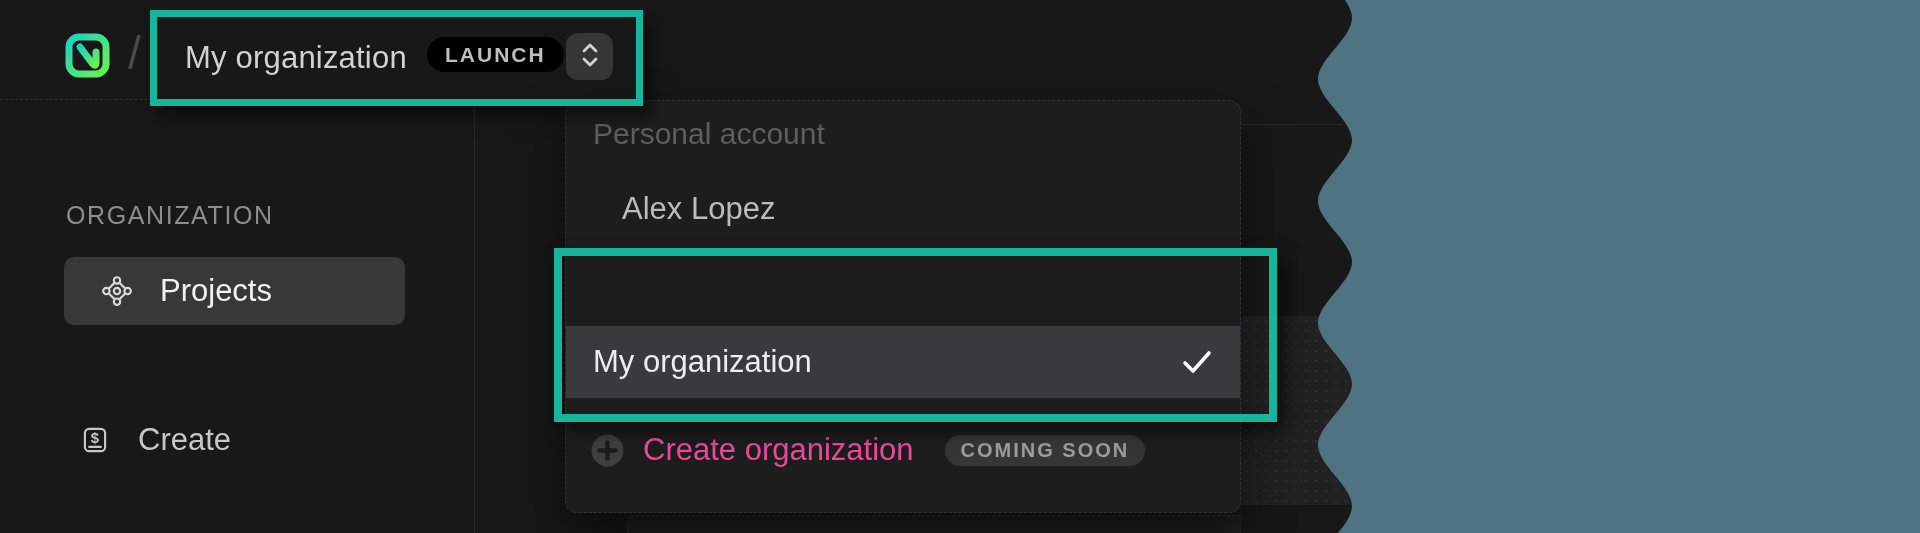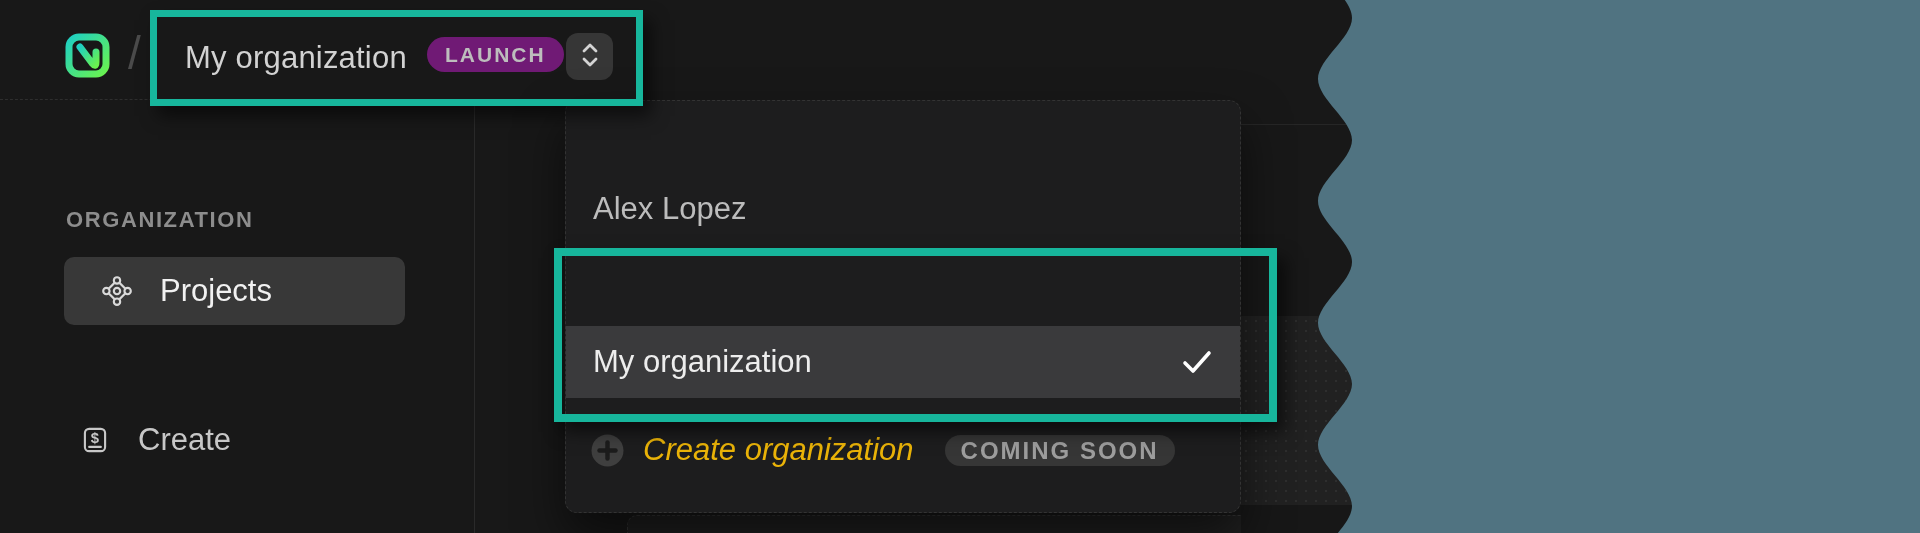--- a/index.html
+++ b/index.html
@@ -24,31 +24,31 @@
   .under-card{
     left:627px;top:515px;width:613px;height:18px;background:#1f1f1f;
     border-left:1px dashed #343434;border-top:1px dashed #343434;border-top-left-radius:10px;
   }
 
   
   .logo{left:61px;top:28px;width:52px;height:54px;}
   .slash{left:128px;top:26px;font-size:46px;font-weight:300;color:#4b4b4b;}
   .crumb-text{left:185px;top:40px;font-size:31px;font-weight:500;color:#d2d2d2;letter-spacing:.2px;}
   .badge{
-    display:inline-block;background:#701a75;color:#bdbdbd;border-radius:18px;
+    display:inline-block;background:#000000;color:#bdbdbd;border-radius:18px;
     font-weight:700;letter-spacing:2px;text-align:center;
   }
   .launch-badge{left:427px;top:37px;height:35px;line-height:35px;padding:0 18px;font-size:21px;}
   .switch-btn{
     left:566px;top:33px;width:47px;height:47px;border-radius:12px;background:#363636;
     display:flex;align-items:center;justify-content:center;
   }
 
   
-  .side-label{left:66px;top:207px;font-size:22px;font-weight:700;letter-spacing:1.6px;color:#8d8d8d;}
+  .side-label{left:66px;top:201px;font-size:25px;font-weight:400;letter-spacing:1.6px;color:#8d8d8d;}
   .side-row{
     left:64px;width:341px;height:68px;border-radius:10px;
     display:flex;align-items:center;padding-left:14px;box-sizing:border-box;gap:26px;
     font-size:31px;color:#c7c7c7;
   }
   .side-row.active{background:#383838;color:#f1f1f1;font-weight:500;padding-left:36px;}
   .side-icon{width:34px;height:34px;flex:0 0 34px;display:flex;align-items:center;justify-content:center;}
 
   
   .menu{
@@ -63,22 +63,22 @@
   .sel-row{
     position:absolute;left:0;top:225px;width:674px;height:72px;background:#3a3a3c;
     display:flex;align-items:center;
   }
   .sel-row .item-text{margin-left:27px;color:#ededed;}
   .sel-check{position:absolute;right:28px;top:24px;width:30px;height:24px;}
   .create-row{
     position:absolute;left:0;top:313px;width:674px;height:72px;
     display:flex;align-items:center;padding-left:25px;box-sizing:border-box;gap:19px;
   }
-  .create-row .item-text{color:#eab308;font-style:italic;}
-  .soon-badge{height:31px;line-height:31px;padding:0 16px;font-size:24px;border-radius:16px;color:#9d9d9d;background:#363636;margin-left:12px;}
+  .create-row .item-text{color:#ec4899;}
+  .soon-badge{height:31px;line-height:31px;padding:0 16px;font-size:20px;border-radius:16px;color:#9d9d9d;background:#363636;margin-left:12px;}
 
   
   .anno{border-style:solid;border-color:#17b69c;box-shadow:8px 10px 16px rgba(0,0,0,.55);}
   .anno-1{left:150px;top:10px;width:493px;height:96px;border-width:7px;box-sizing:border-box;}
   .anno-2{left:554px;top:248px;width:723px;height:174px;border-width:8px;box-sizing:border-box;}
 
   
   .wave{left:0;top:0;width:1920px;height:533px;pointer-events:none;}
 </style>
 </head>
@@ -140,21 +140,22 @@
       <svg width="34" height="34" viewBox="0 0 32 32">
         <rect x="6.5" y="5.5" width="19" height="21" rx="4" fill="none" stroke="#c7c7c7" stroke-width="2"></rect>
         <text x="16" y="18.5" text-anchor="middle" font-size="14" font-weight="bold" fill="#c7c7c7" font-family="Liberation Sans, sans-serif">$</text>
         <line x1="10.5" y1="22.5" x2="21.5" y2="22.5" stroke="#c7c7c7" stroke-width="2" stroke-linecap="round"></line>
       </svg>
     </span>
     <span>Create</span>
   </div>
 
   <div class="abs menu">
-    <div class="menu-item-plain item-text" style="top:90px;">Alex Lopez</div>
+    <div class="group-label" style="top:16px;">Personal account</div>
+    <div class="menu-item-plain item-text" style="top:90px;margin-left:29px;">Alex Lopez</div>
     <div class="menu-divider" style="top:152px;"></div>
 
     <div class="sel-row">
       <span class="item-text">My organization</span>
       <span class="sel-check">
         <svg width="30" height="24" viewBox="0 0 30 24">
           <path d="M3 13 L11 21 L27 3" fill="none" stroke="#ffffff" stroke-width="3.6" stroke-linecap="round" stroke-linejoin="round"></path>
         </svg>
       </span>
     </div>

